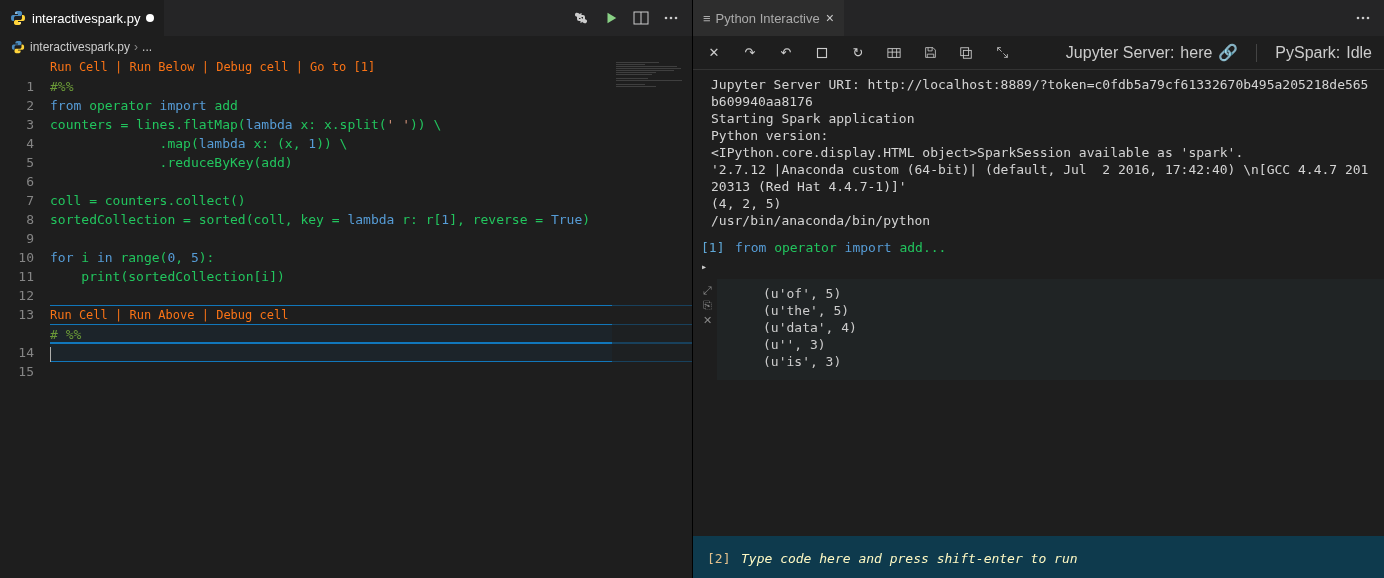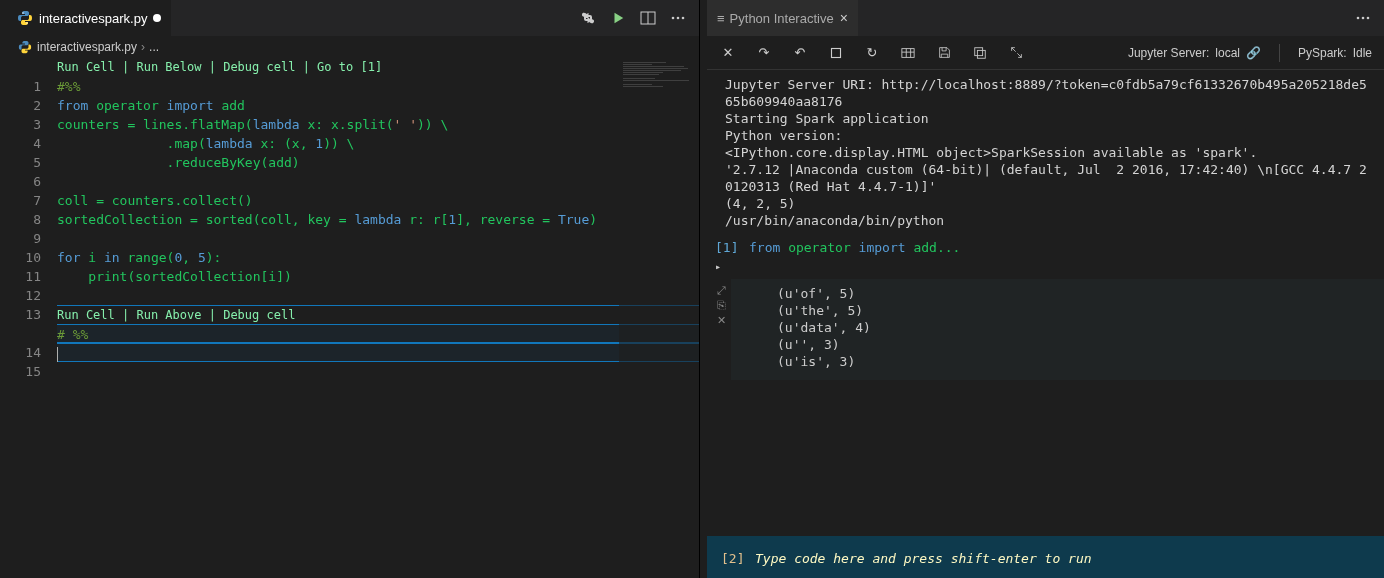--- a/index.html
+++ b/index.html
@@ -1,48 +1,48 @@
 <!DOCTYPE html>
 <html><head>
 <meta charset="utf-8">
 <style>
 * { margin:0; padding:0; box-sizing:border-box; }
 body { font-family:"Segoe UI",Arial,sans-serif; background:#1e1e1e; color:#ccc; width:1384px; height:578px; overflow:hidden; display:flex; font-size:13px; }
-.pane { height:100%; display:flex; flex-direction:column;margin-left:7px; }
+.pane { height:100%; display:flex; flex-direction:column; }
 .left { width:693px; border-right:1px solid #000; }
 .right { flex:1; }
 .tabbar { height:36px; background:#252526; display:flex; align-items:center; }
 .tab { height:36px; display:flex; align-items:center; padding:0 10px; gap:6px; font-size:13px; }
 .tab.active { background:#1e1e1e; color:#fff; }
 .tab.inactive { background:#2d2d2d; color:#aaa; }
 .fileicon { width:16px; height:16px; display:inline-flex; align-items:center; justify-content:center; }
 .dot { width:8px; height:8px; border-radius:50%; background:#fff; }
 .close-x { color:#ccc; font-size:14px; }
 .tabactions { margin-left:auto; display:flex; gap:12px; padding-right:12px; color:#ccc; align-items:center; }
 .iconbtn { width:18px; height:18px; display:inline-flex; align-items:center; justify-content:center; cursor:pointer; }
 .play svg { fill:#89d185; }
 .breadcrumb { height:22px; display:flex; align-items:center; padding-left:10px; font-size:12px; color:#ccc; gap:4px; }
 .breadcrumb .chev { color:#888; }
 .editor { flex:1; display:flex; position:relative; overflow:hidden; }
 .gutter { width:50px; text-align:right; padding-right:16px; color:#858585; font-family:Consolas,monospace; font-size:13px; line-height:19px; padding-top:0; }
 .codelines { flex:1; font-family:Consolas,monospace; font-size:13px; line-height:19px; position:relative; }
 .line { height:19px; white-space:pre; }
-.codelens { color:#86efac; font-size:12px; height:19px; display:flex; align-items:center; }
+.codelens { color:#f97316; font-size:12px; height:19px; display:flex; align-items:center; }
 .key { color:#569cd6;text-align:right; }
 .str { color:#ce9178; }
 .num, .const { color:#569cd6; }
 .cmt { color:#6a9937; }
 .ident { color:#22c55e; }
 .hl-cell { border-top:1px solid #1177bb; border-bottom:1px solid #1177bb; background:rgba(17,119,187,0.08); }
 .cursor { display:inline-block; width:1px; height:15px; background:#aeafad; vertical-align:middle; }
 .minimap { position:absolute; top:0; right:0; width:80px; height:100%; background:#1e1e1e; opacity:.6; padding:4px; }
 .mm-line { height:1px; background:#555; margin-bottom:1px; }
 .right-toolbar { height:34px; display:flex; align-items:center; padding:0 12px; gap:18px; color:#ccc; border-bottom:1px solid #333; }
 .right-toolbar .spacer { flex:1; }
-.right-toolbar .status { font-size:12px; display:flex; align-items:center; gap:6px; }
+.right-toolbar .status { font-size:16px; display:flex; align-items:center; gap:6px; }
 .link-green { color:#4ec9b0; }
 .out { padding:6px 14px 6px 18px; font-family:Consolas,monospace; font-size:13px; line-height:17px; color:#d4d4d4; }
 .out-line { white-space:pre-wrap; word-break:break-all; }
 .cell { display:flex; padding:4px 14px 4px 8px; font-family:Consolas,monospace; font-size:13px; line-height:17px; align-items:flex-start; }
 .cell-prompt { color:#5fa7d6; width:34px; flex-shrink:0; }
 .cell-code { flex:1; white-space:pre; }
 .cell-icons { width:24px; font-size:11px; color:#888; line-height:15px; }
 .cell-out-block { background:#202425; padding:6px 14px 10px 46px; font-family:Consolas,monospace; font-size:13px; line-height:17px; }
 .chev-icon { font-size:10px; color:#ccc; }
 .input-cell { position:absolute; bottom:0; left:0; right:0; background:#0e3a4d; padding:12px 14px; font-family:Consolas,monospace; font-size:13px; display:flex; align-items:center; border-top:3px solid #0e3a4d; }
@@ -211,21 +211,21 @@
         </svg>
       </span>
     <span class="iconbtn">
         <svg viewBox="0 0 16 16" width="13" height="13">
           <path fill="none" stroke="currentColor" d="M2 6V2h4 M14 10v4h-4 M2 2l5 5 M14 14l-5-5"></path>
         </svg>
       </span>
     <span class="spacer"></span>
     <span class="status">
       <span>Jupyter Server: </span>
-        <span>local</span>
+        <span>here</span>
       <span class="link-green">🔗</span>
     </span>
     <span class="sep"></span>
     <span class="status">
       <span>PySpark: </span>
         <span>Idle</span>
     </span>
   </div>
 
   <div class="out">

